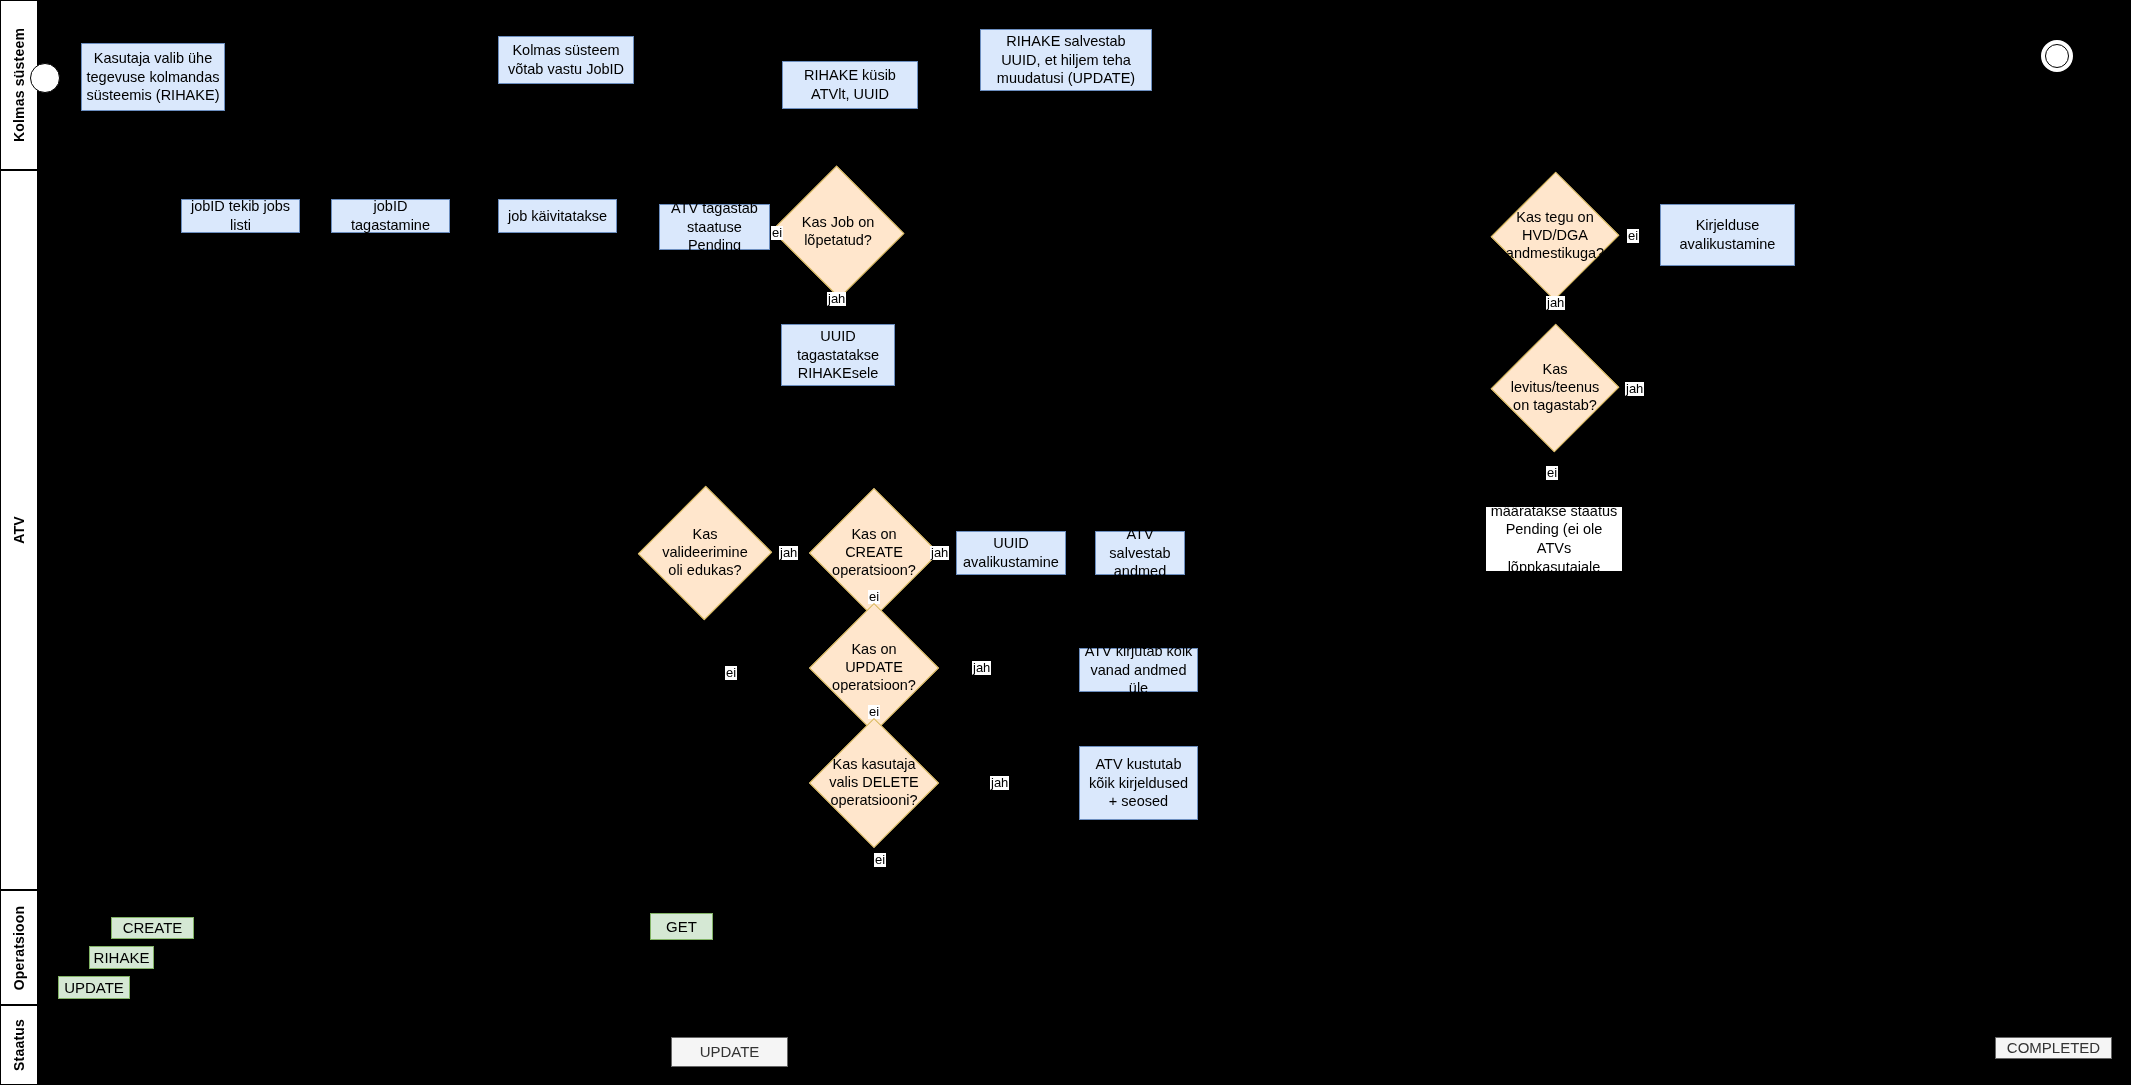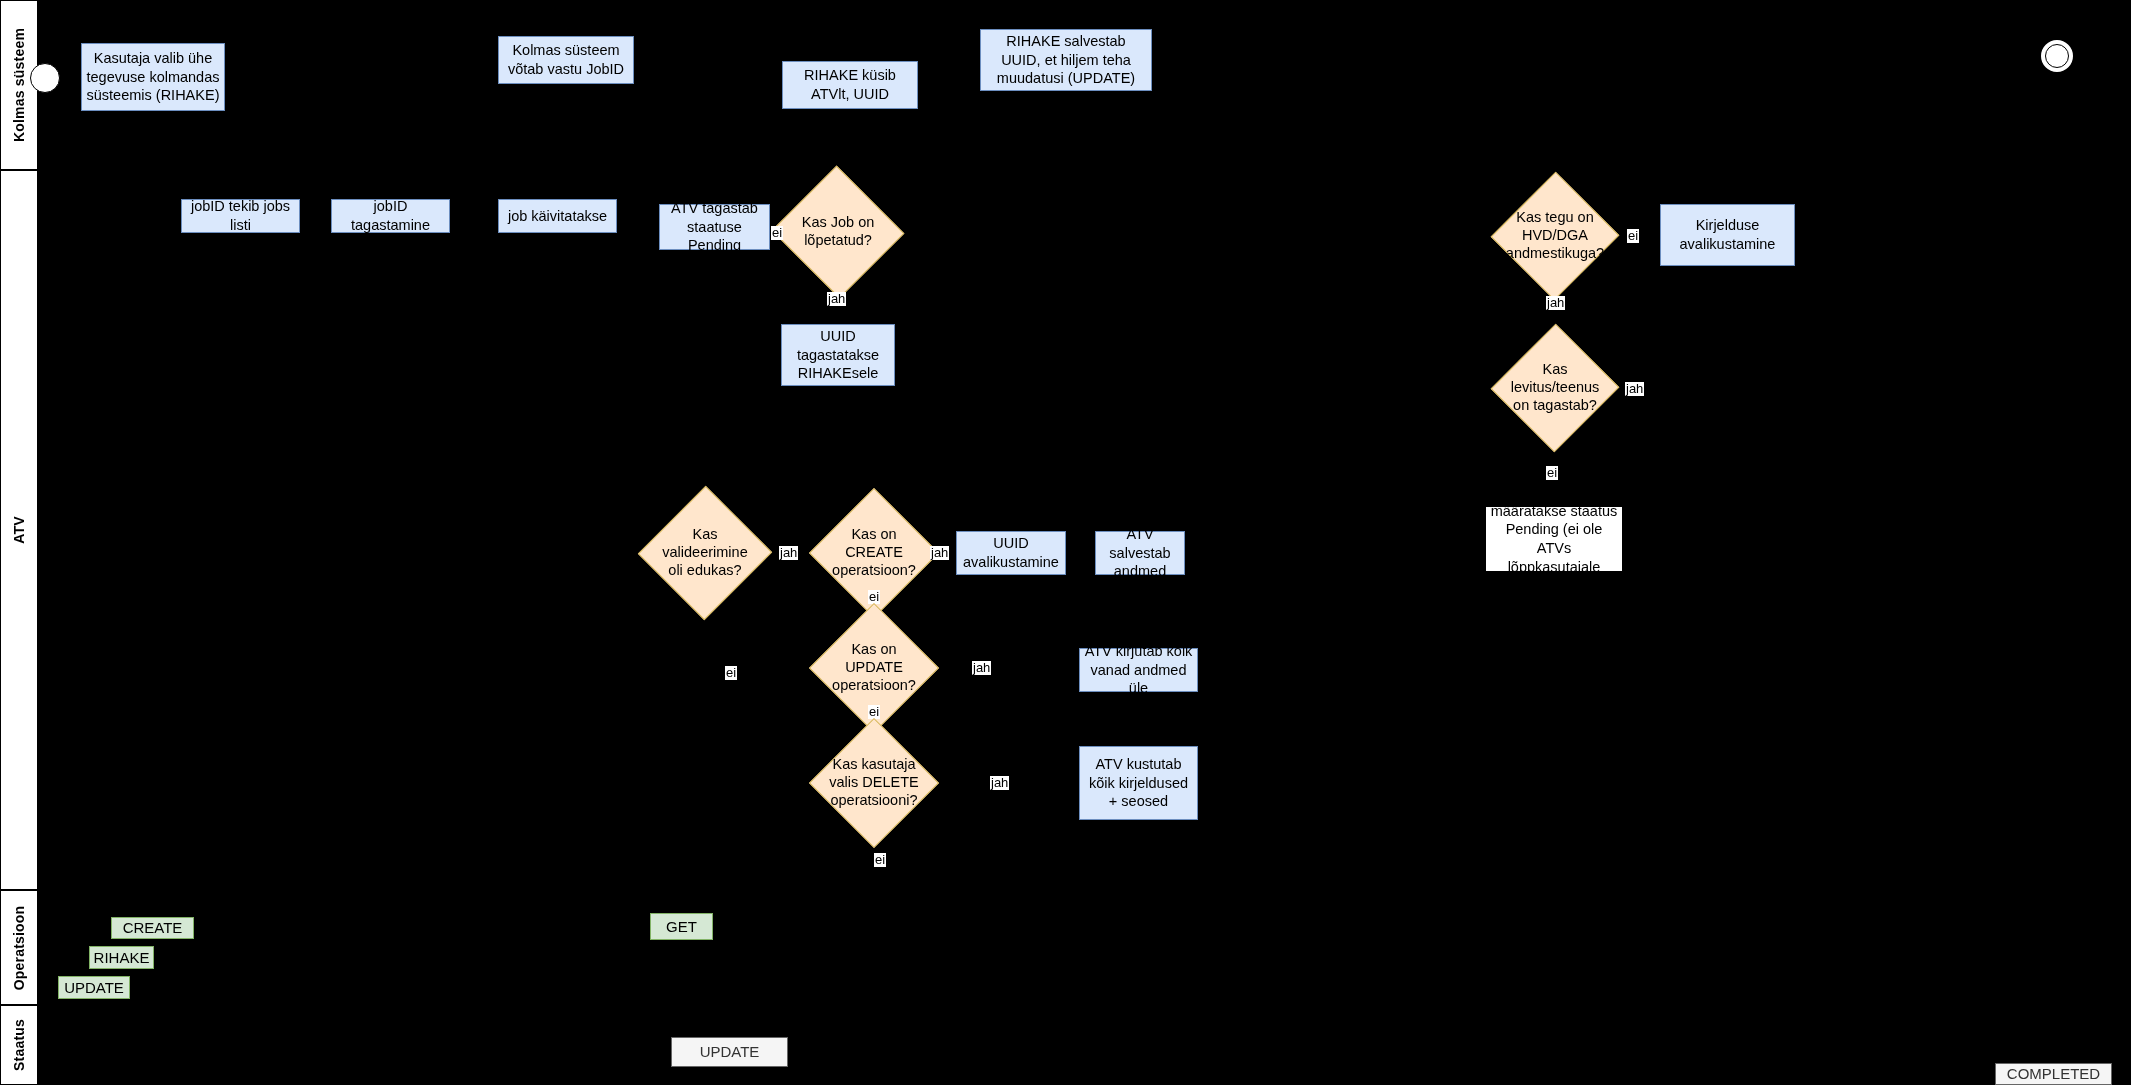--- a/index.html
+++ b/index.html
@@ -292,15 +292,15 @@
   <div class="edge-label" style="left:874px; top:853px;">ei</div>
 
   <div class="node task" style="left:1079px; top:746px; width:119px; height:74px;">ATV kustutab kõik kirjeldused + seosed</div>
 
   <div class="node op" style="left:111px; top:917px; width:83px; height:22px;">CREATE</div>
   <div class="node op" style="left:89px; top:946px; width:65px; height:23px;">RIHAKE</div>
   <div class="node op" style="left:58px; top:976px; width:72px; height:23px;">UPDATE</div>
   <div class="node op" style="left:650px; top:913px; width:63px; height:27px;">GET</div>
 
   <div class="node status" style="left:671px; top:1037px; width:117px; height:30px;">UPDATE</div>
-  <div class="node status" style="left:1995px; top:1037px; width:117px; height:22px;margin-top:26px;">COMPLETED</div>
+  <div class="node status" style="left:1995px; top:1037px; width:117px; height:22px;">COMPLETED</div>
 
 </div>
 
 </body></html>

